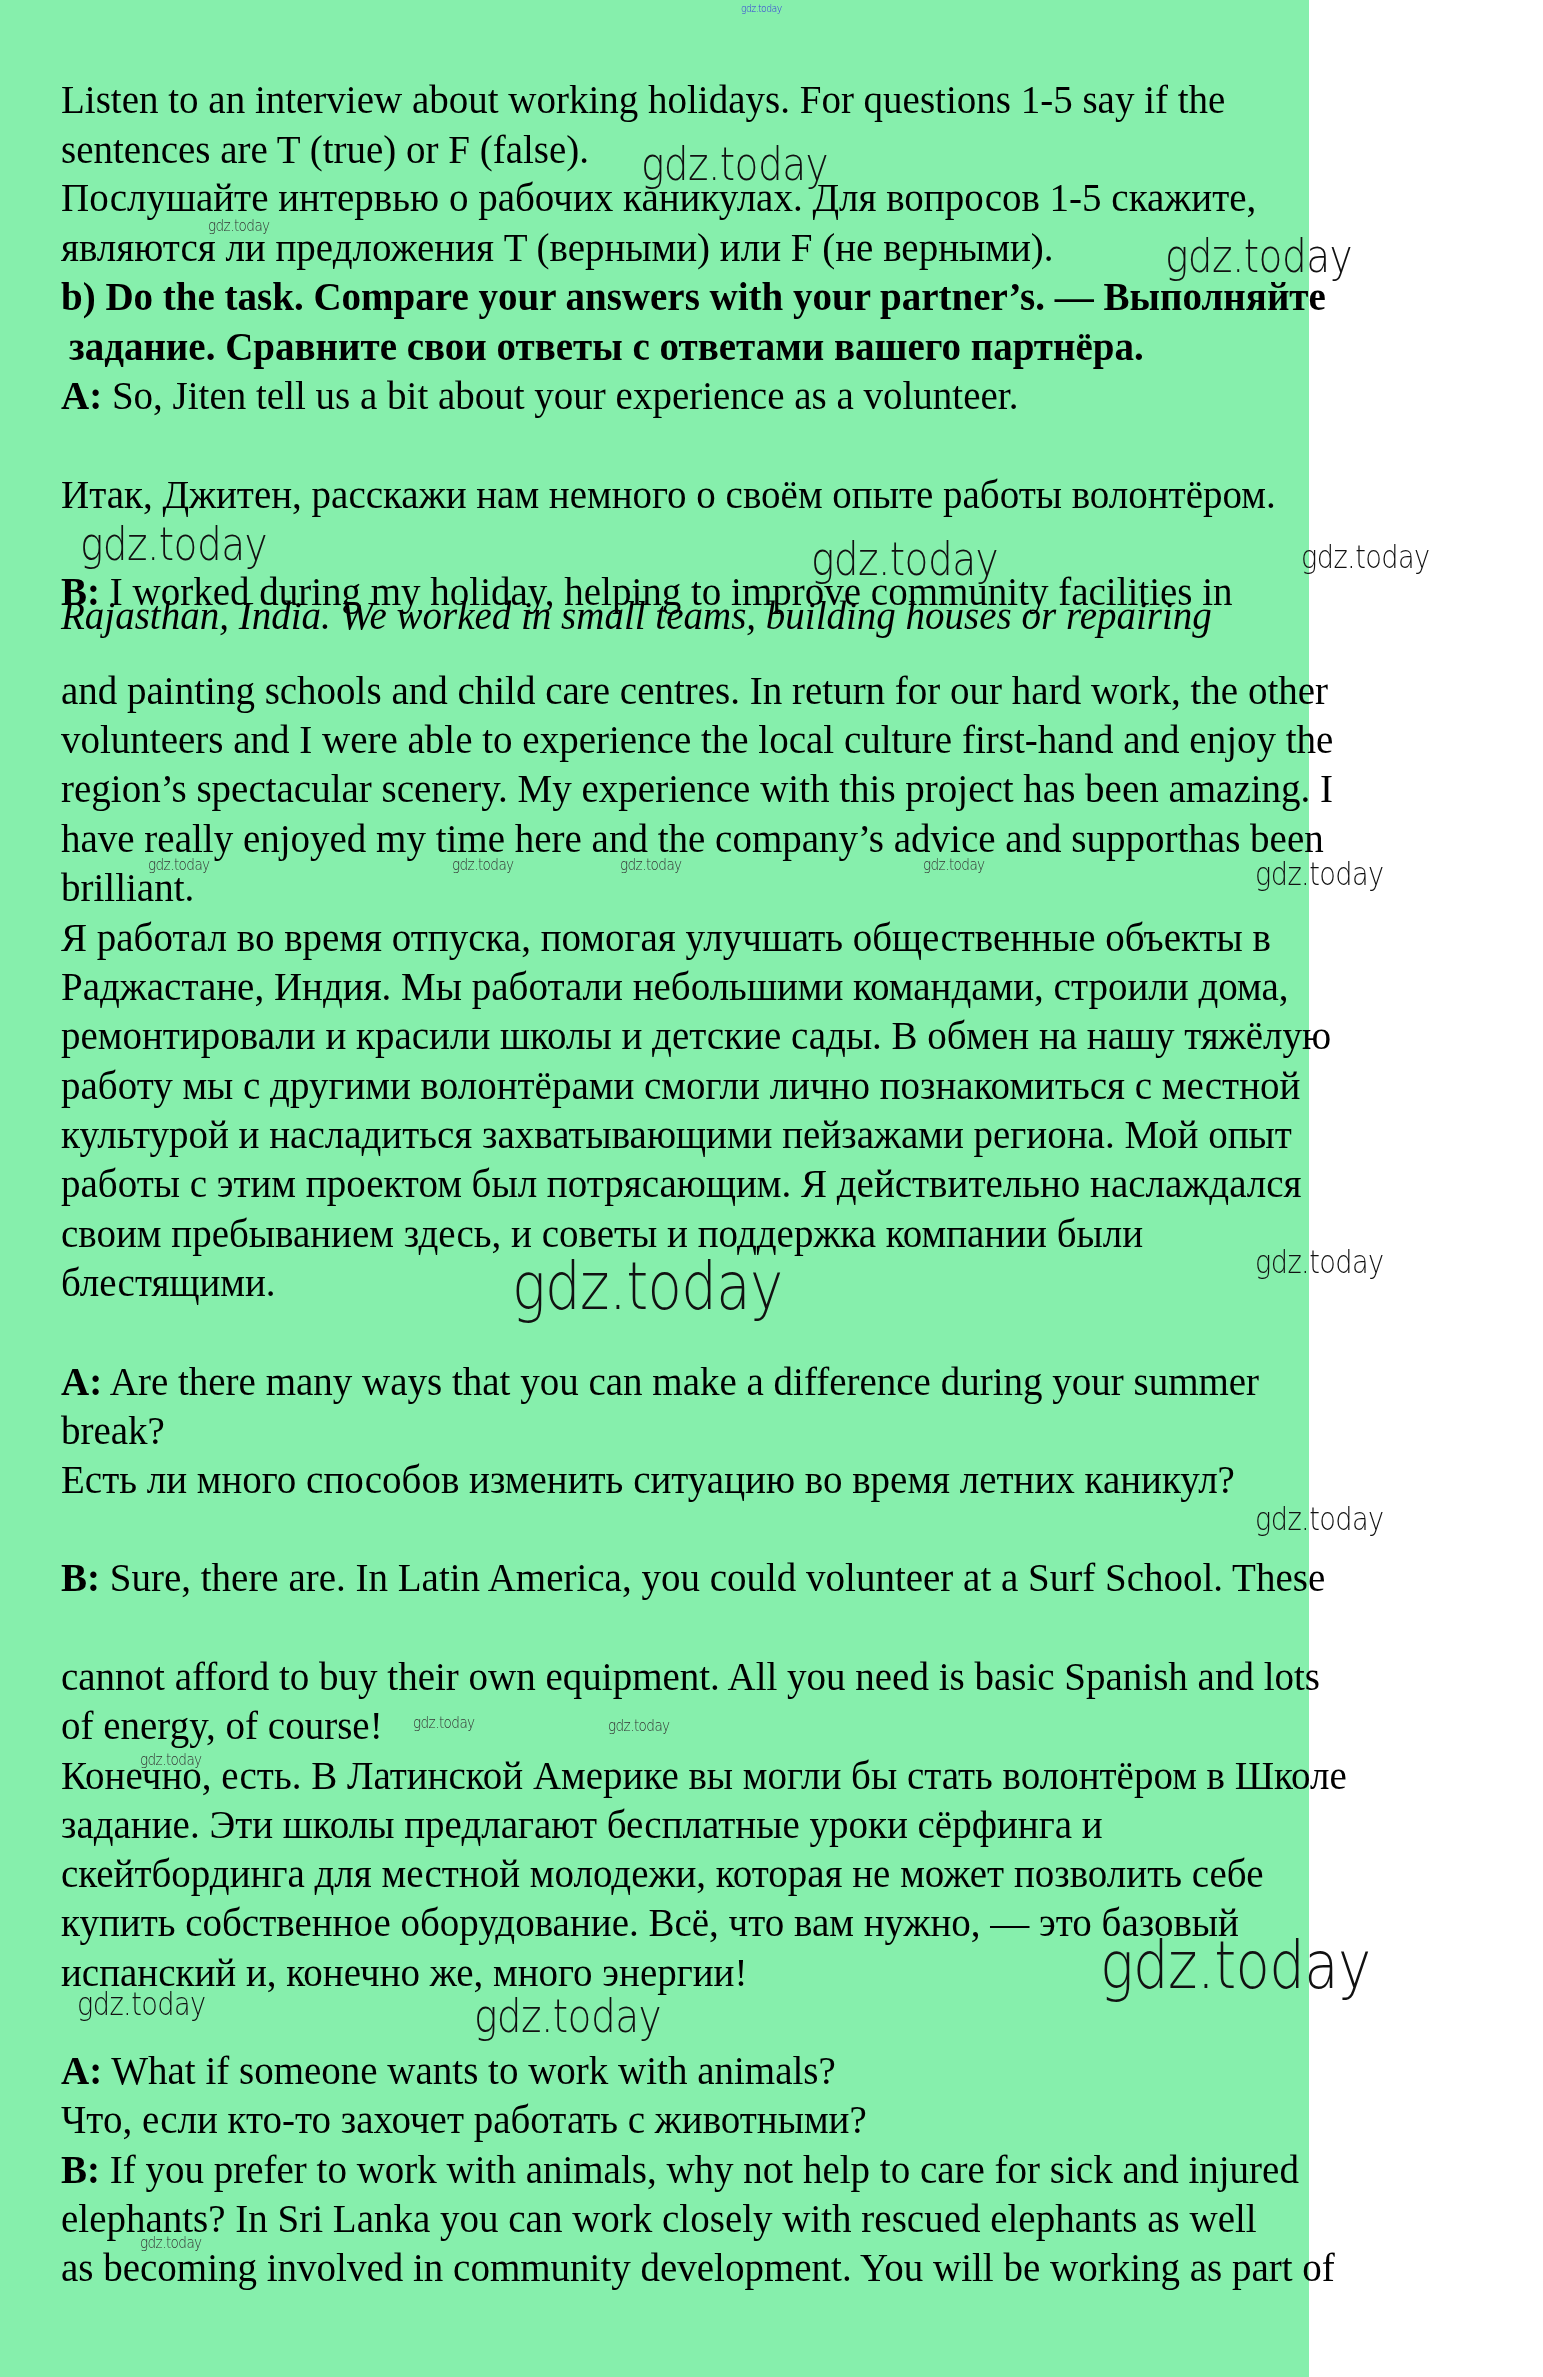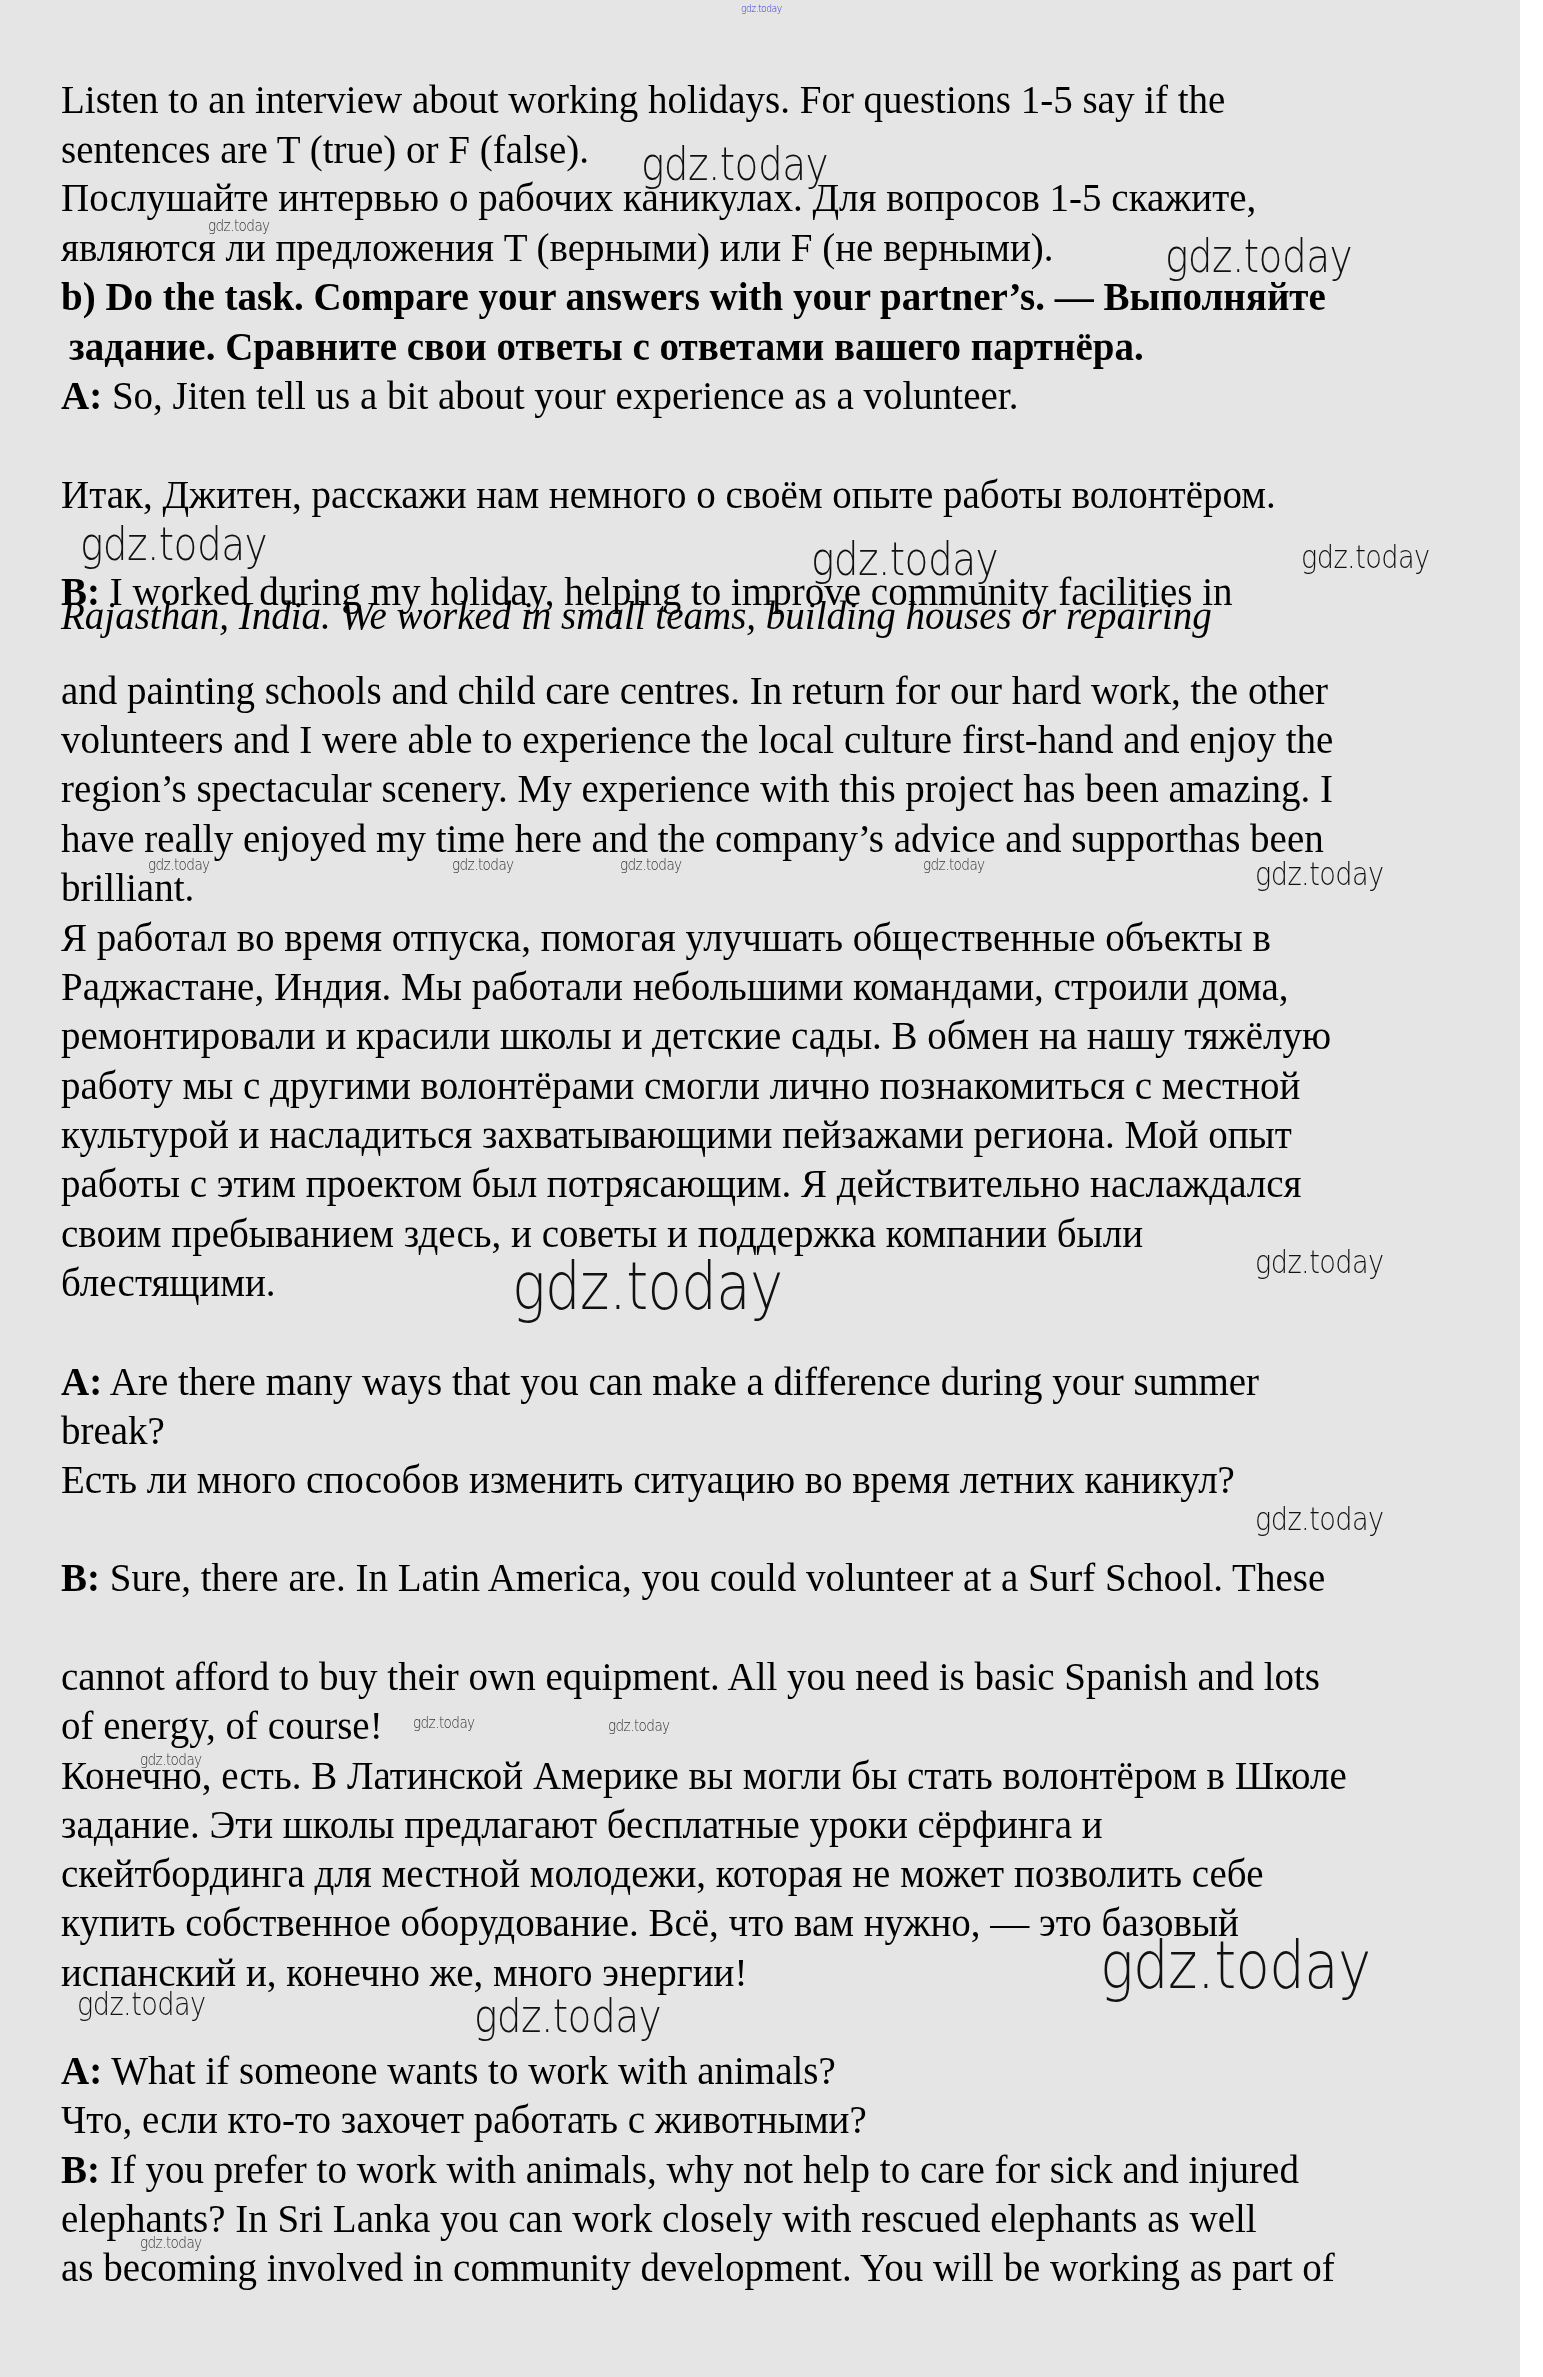--- a/index.html
+++ b/index.html
@@ -1,17 +1,17 @@
 <!DOCTYPE html>
 <html style="font-size:11.8px"><head>
 <meta charset="utf-8">
 <style>
   html, body { margin:0; padding:0; background:#ffffff; }
   body { width:1544px; height:2377px; position:relative; overflow:hidden; }
-  .page { position:absolute; left:0; top:0; width:1520px; height:2377px; background:#e5e5e5; }
+  .page { position:absolute; left:0; top:0; width:1309px; height:2377px; background:#86efac; }
   .line {
     position:absolute; left:61px;
     font-family:"Liberation Serif", "DejaVu Serif", serif;
     font-size:39px; line-height:44px; color:#000; white-space:nowrap;
     transform-origin:left center;
   }
   .line b { font-weight:bold; }
   .bold { font-weight:bold; }
   .wm {
     position:absolute; font-family:"DejaVu Sans", "Liberation Sans", sans-serif;

